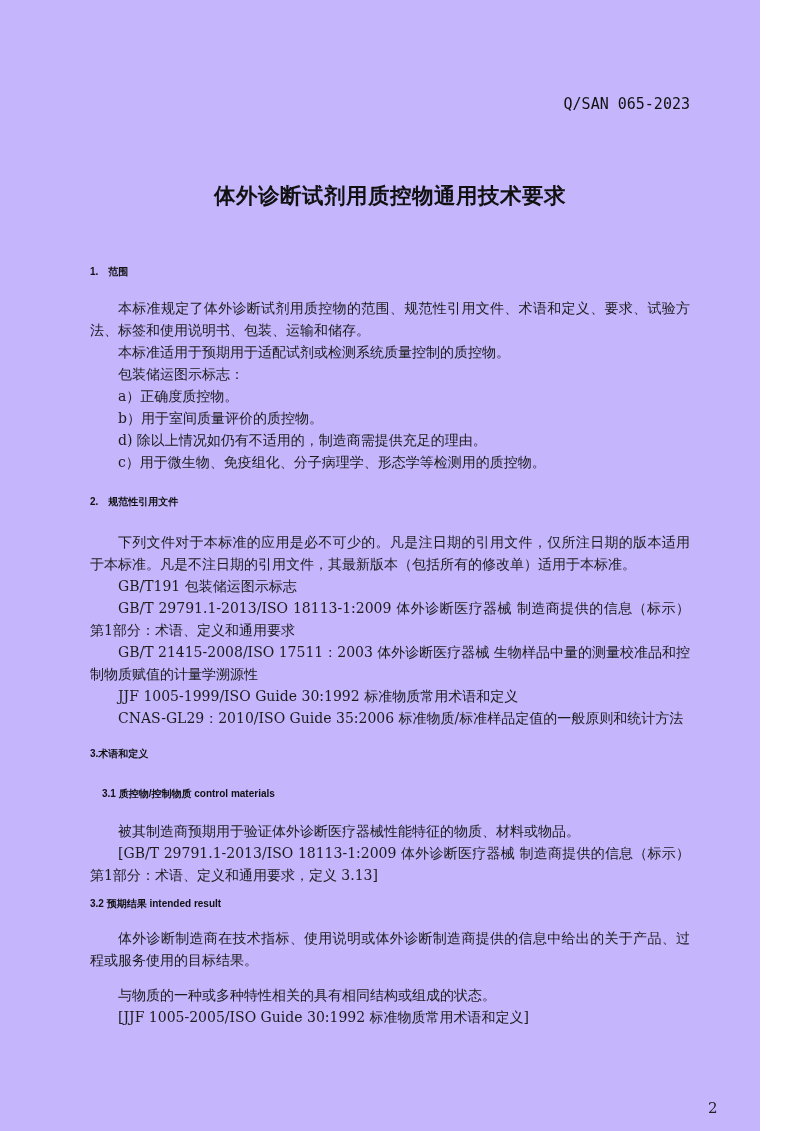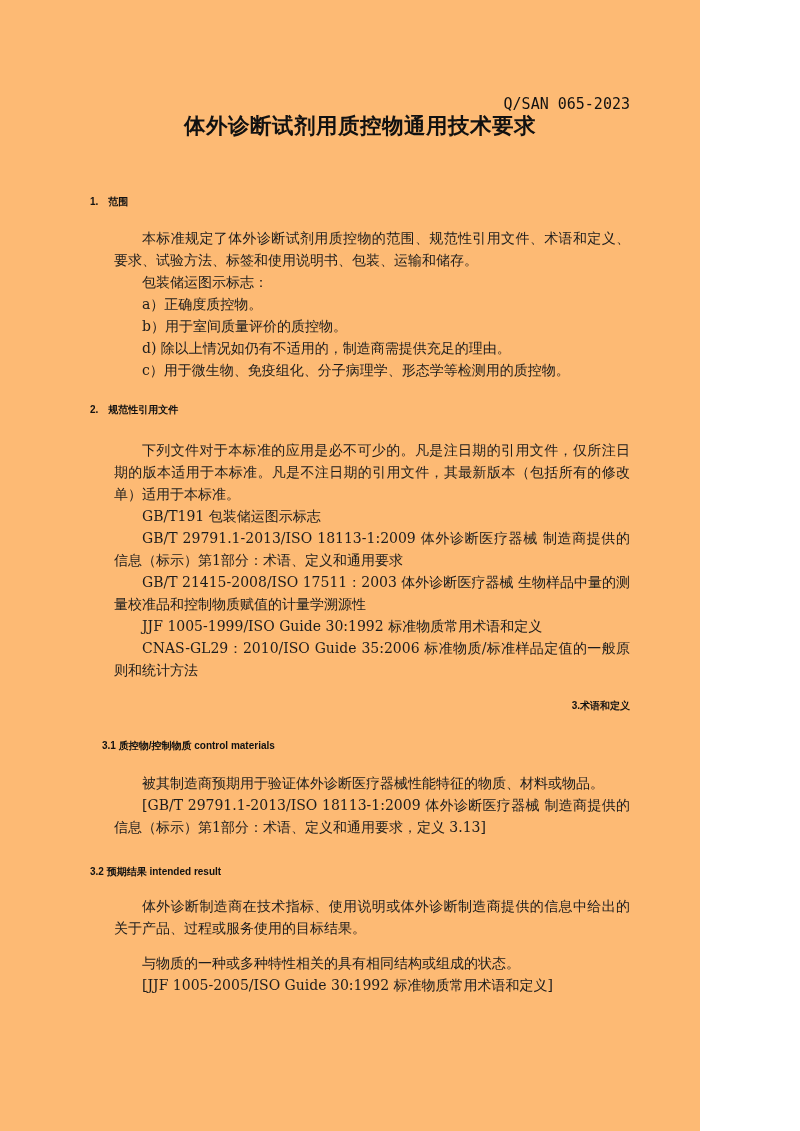--- a/index.html
+++ b/index.html
@@ -1,20 +1,20 @@
 <!DOCTYPE html>
 <html><head>
 <meta charset="utf-8">
 <style>
   html, body { margin: 0; padding: 0; background: #ffffff; }
   .page {
     position: relative;
-    width: 700px;
+    width: 760px;
     height: 1131px;
-    background: #fdba74;
+    background: #c4b5fd;
     color: #1c1c1c;
     font-family: "DejaVu Serif", "Liberation Serif", serif;
     font-size: 14px;
     line-height: 22px;
     overflow: hidden;
   }
   .content {
     position: absolute;
     left: 90px;
     right: 70px;
@@ -22,43 +22,44 @@
   }
   .header-code {
     padding-top: 95px;
     text-align: right;
     font-family: "DejaVu Sans Mono", "Liberation Mono", monospace;
     font-size: 15px;
     line-height: 18px;
     color: #111;
   }
   .doc-title {
+    margin-top: 70px;
     text-align: center;
     font-family: "Liberation Sans", "DejaVu Sans", sans-serif;
     font-weight: bold;
     font-size: 21.5px;
     line-height: 26px;
     letter-spacing: 0.5px;
     color: #111;
   }
   .h-sec {
     font-family: "Liberation Sans", "DejaVu Sans", sans-serif;
     font-weight: bold;
     font-size: 10px;
     line-height: 18px;
     color: #111;
   }
   .h1-1 { margin-top: 54px; }
   .h1-2 { margin-top: 20px; }
-  .h1-3 { margin-top: 16px; text-align: right; }
+  .h1-3 { margin-top: 16px; }
   .h-sub { margin-top: 22px; margin-left: 12px; }
-  .h-sub-32 { margin-top: 25px; }
+  .h-sub-32 { margin-top: 9px; }
   .h-sub-33 { margin-top: 6px; }
   p { margin: 0; text-align: justify; }
-  .indent { text-indent: 2em; margin-left: 24px; }
+  .indent { text-indent: 2em; }
   .gap-16 { margin-top: 16px; }
   .gap-20 { margin-top: 20px; }
   .gap-17 { margin-top: 17px; }
   .gap-14 { margin-top: 14px; }
   .gap-13 { margin-top: 13px; }
   .page-number {
     position: absolute;
     left: 708px;
     top: 1098px;
     font-size: 15px;
@@ -71,20 +72,21 @@
 
 <div class="page">
   <div class="content">
 
     <div class="header-code">Q/SAN 065-2023</div>
 
     <div class="doc-title">体外诊断试剂用质控物通用技术要求</div>
 
     <div class="h-sec h1-1">1.　范围</div>
     <p class="indent gap-16">本标准规定了体外诊断试剂用质控物的范围、规范性引用文件、术语和定义、要求、试验方法、标签和使用说明书、包装、运输和储存。</p>
+    <p class="indent">本标准适用于预期用于适配试剂或检测系统质量控制的质控物。</p>
     <p class="indent">包装储运图示标志：</p>
     <p class="indent">a）正确度质控物。</p>
     <p class="indent">b）用于室间质量评价的质控物。</p>
     <p class="indent">d) 除以上情况如仍有不适用的，制造商需提供充足的理由。</p>
     <p class="indent">c）用于微生物、免疫组化、分子病理学、形态学等检测用的质控物。</p>
 
     <div class="h-sec h1-2">2.　规范性引用文件</div>
     <p class="indent gap-20">下列文件对于本标准的应用是必不可少的。凡是注日期的引用文件，仅所注日期的版本适用于本标准。凡是不注日期的引用文件，其最新版本（包括所有的修改单）适用于本标准。</p>
     <p class="indent">GB/T191 包装储运图示标志</p>
     <p class="indent">GB/T 29791.1-2013/ISO 18113-1:2009 体外诊断医疗器械 制造商提供的信息（标示）第1部分：术语、定义和通用要求</p>

